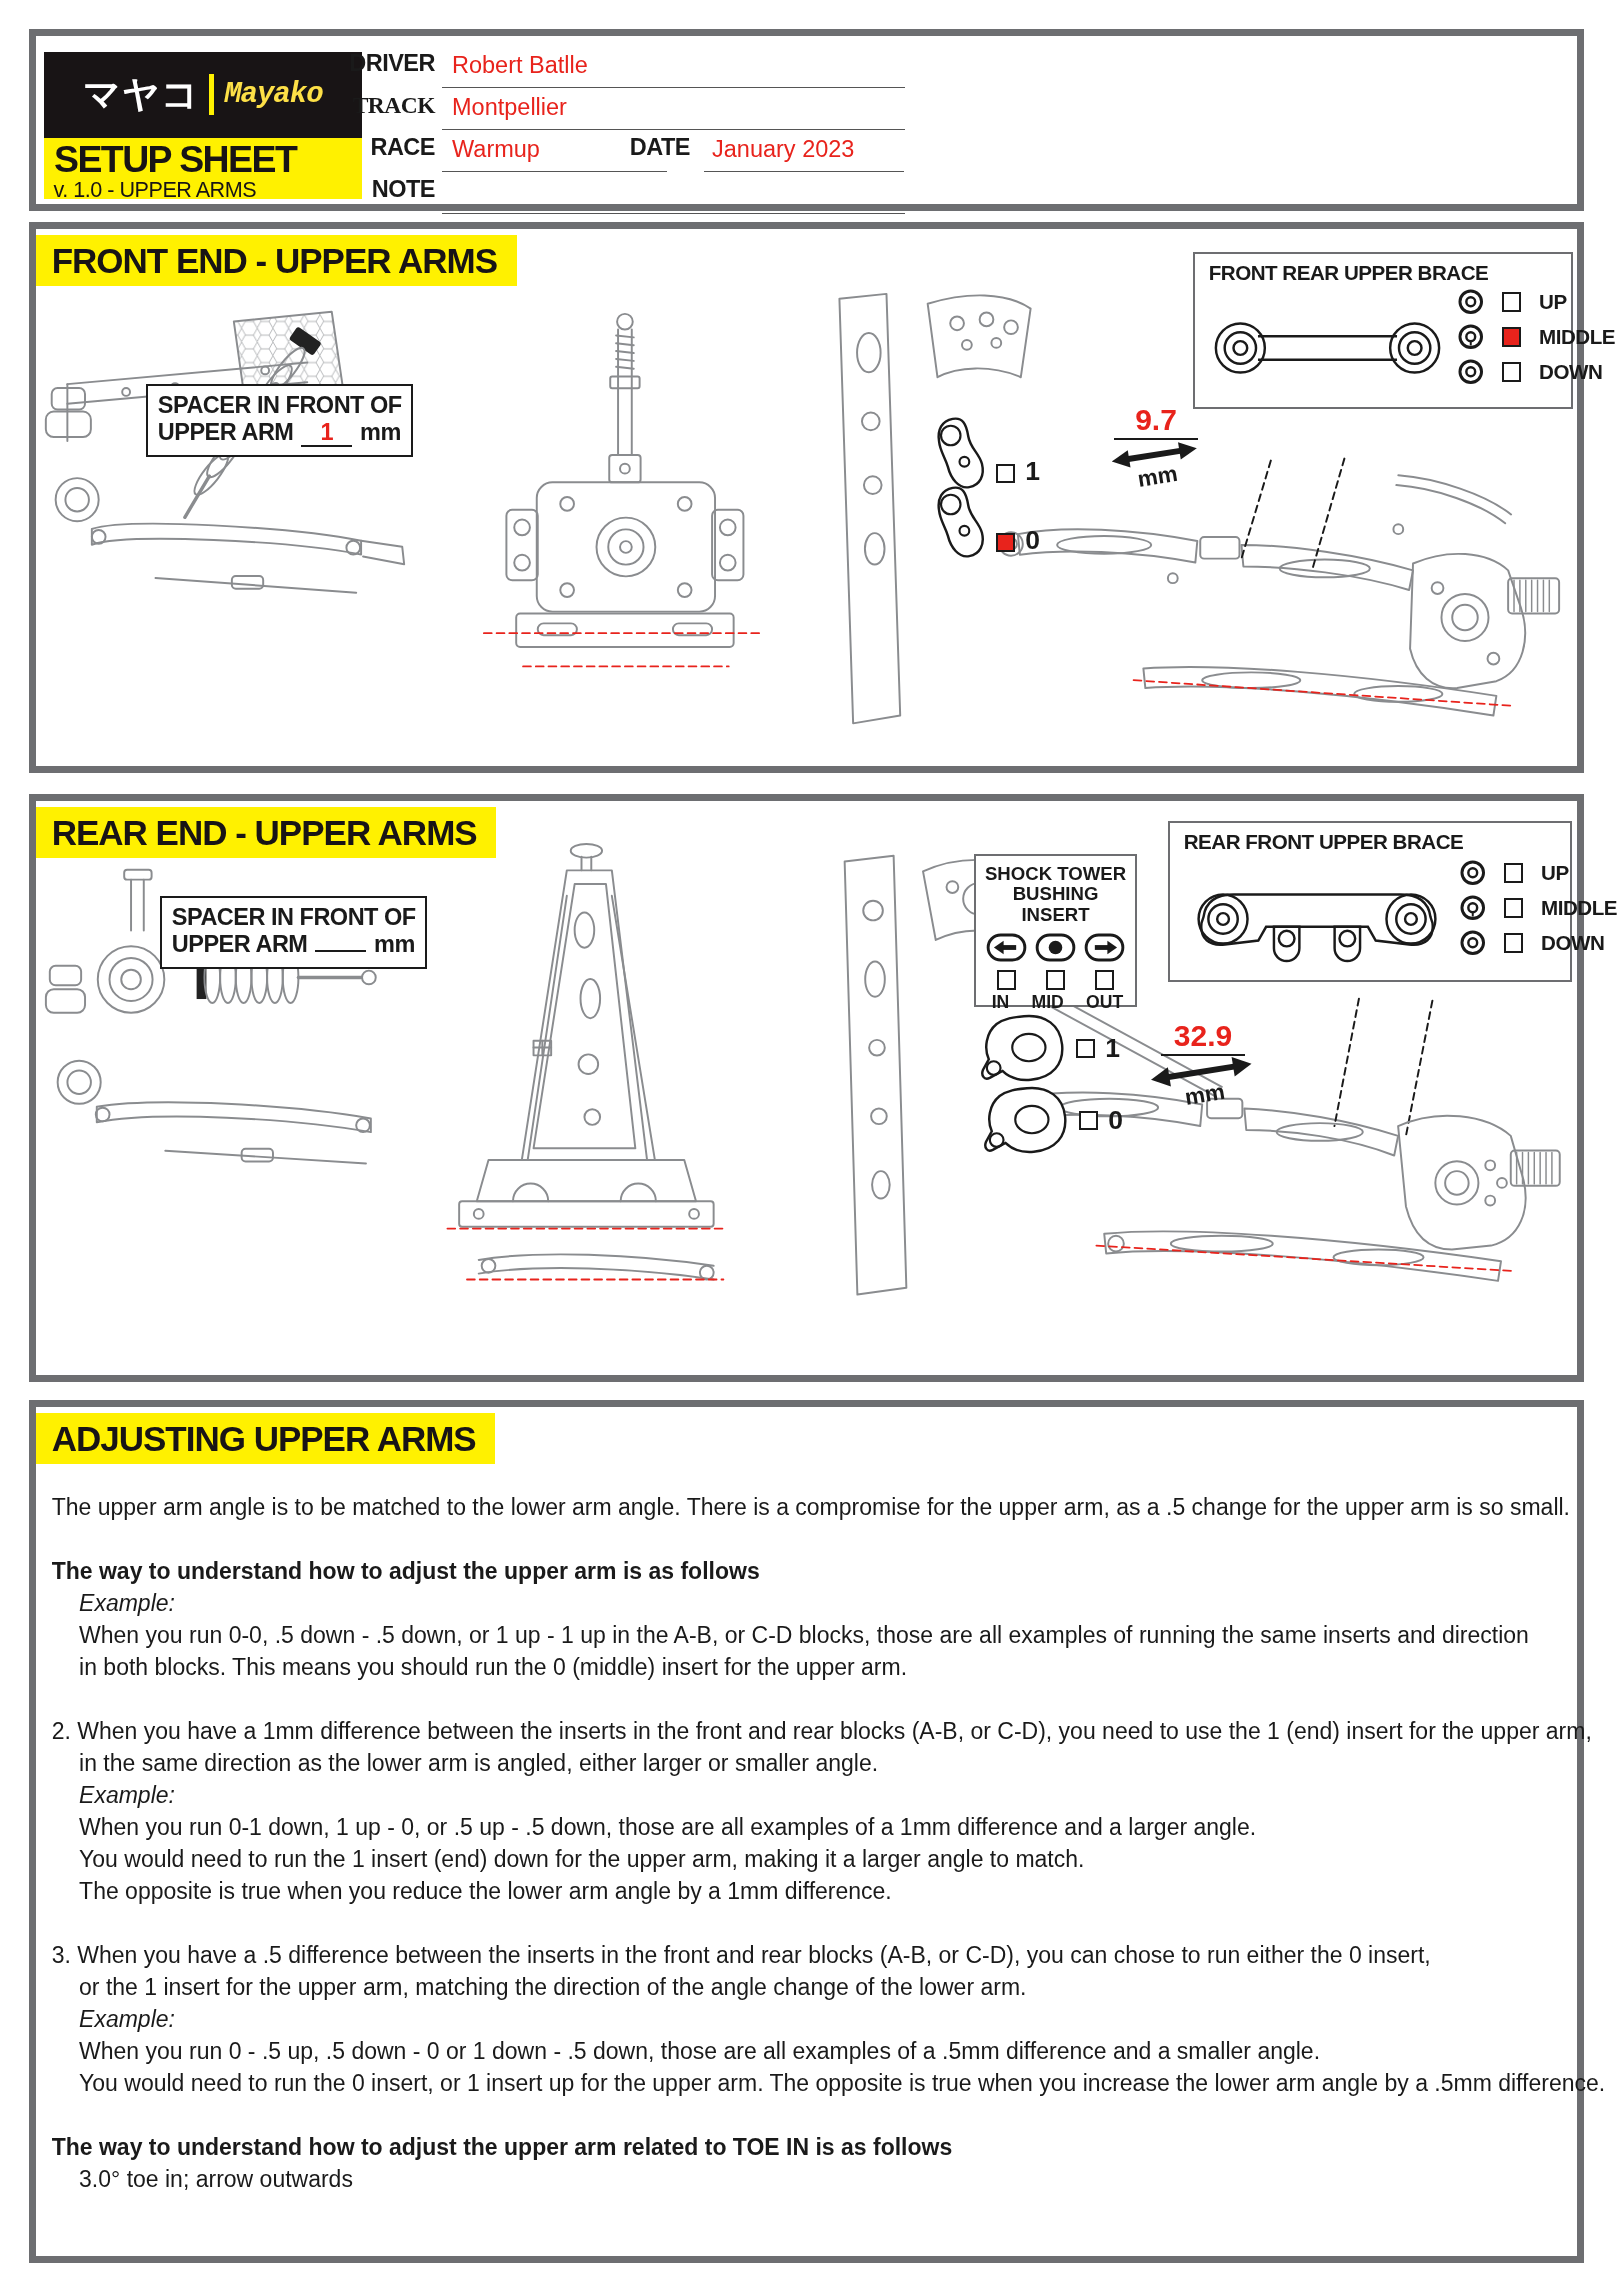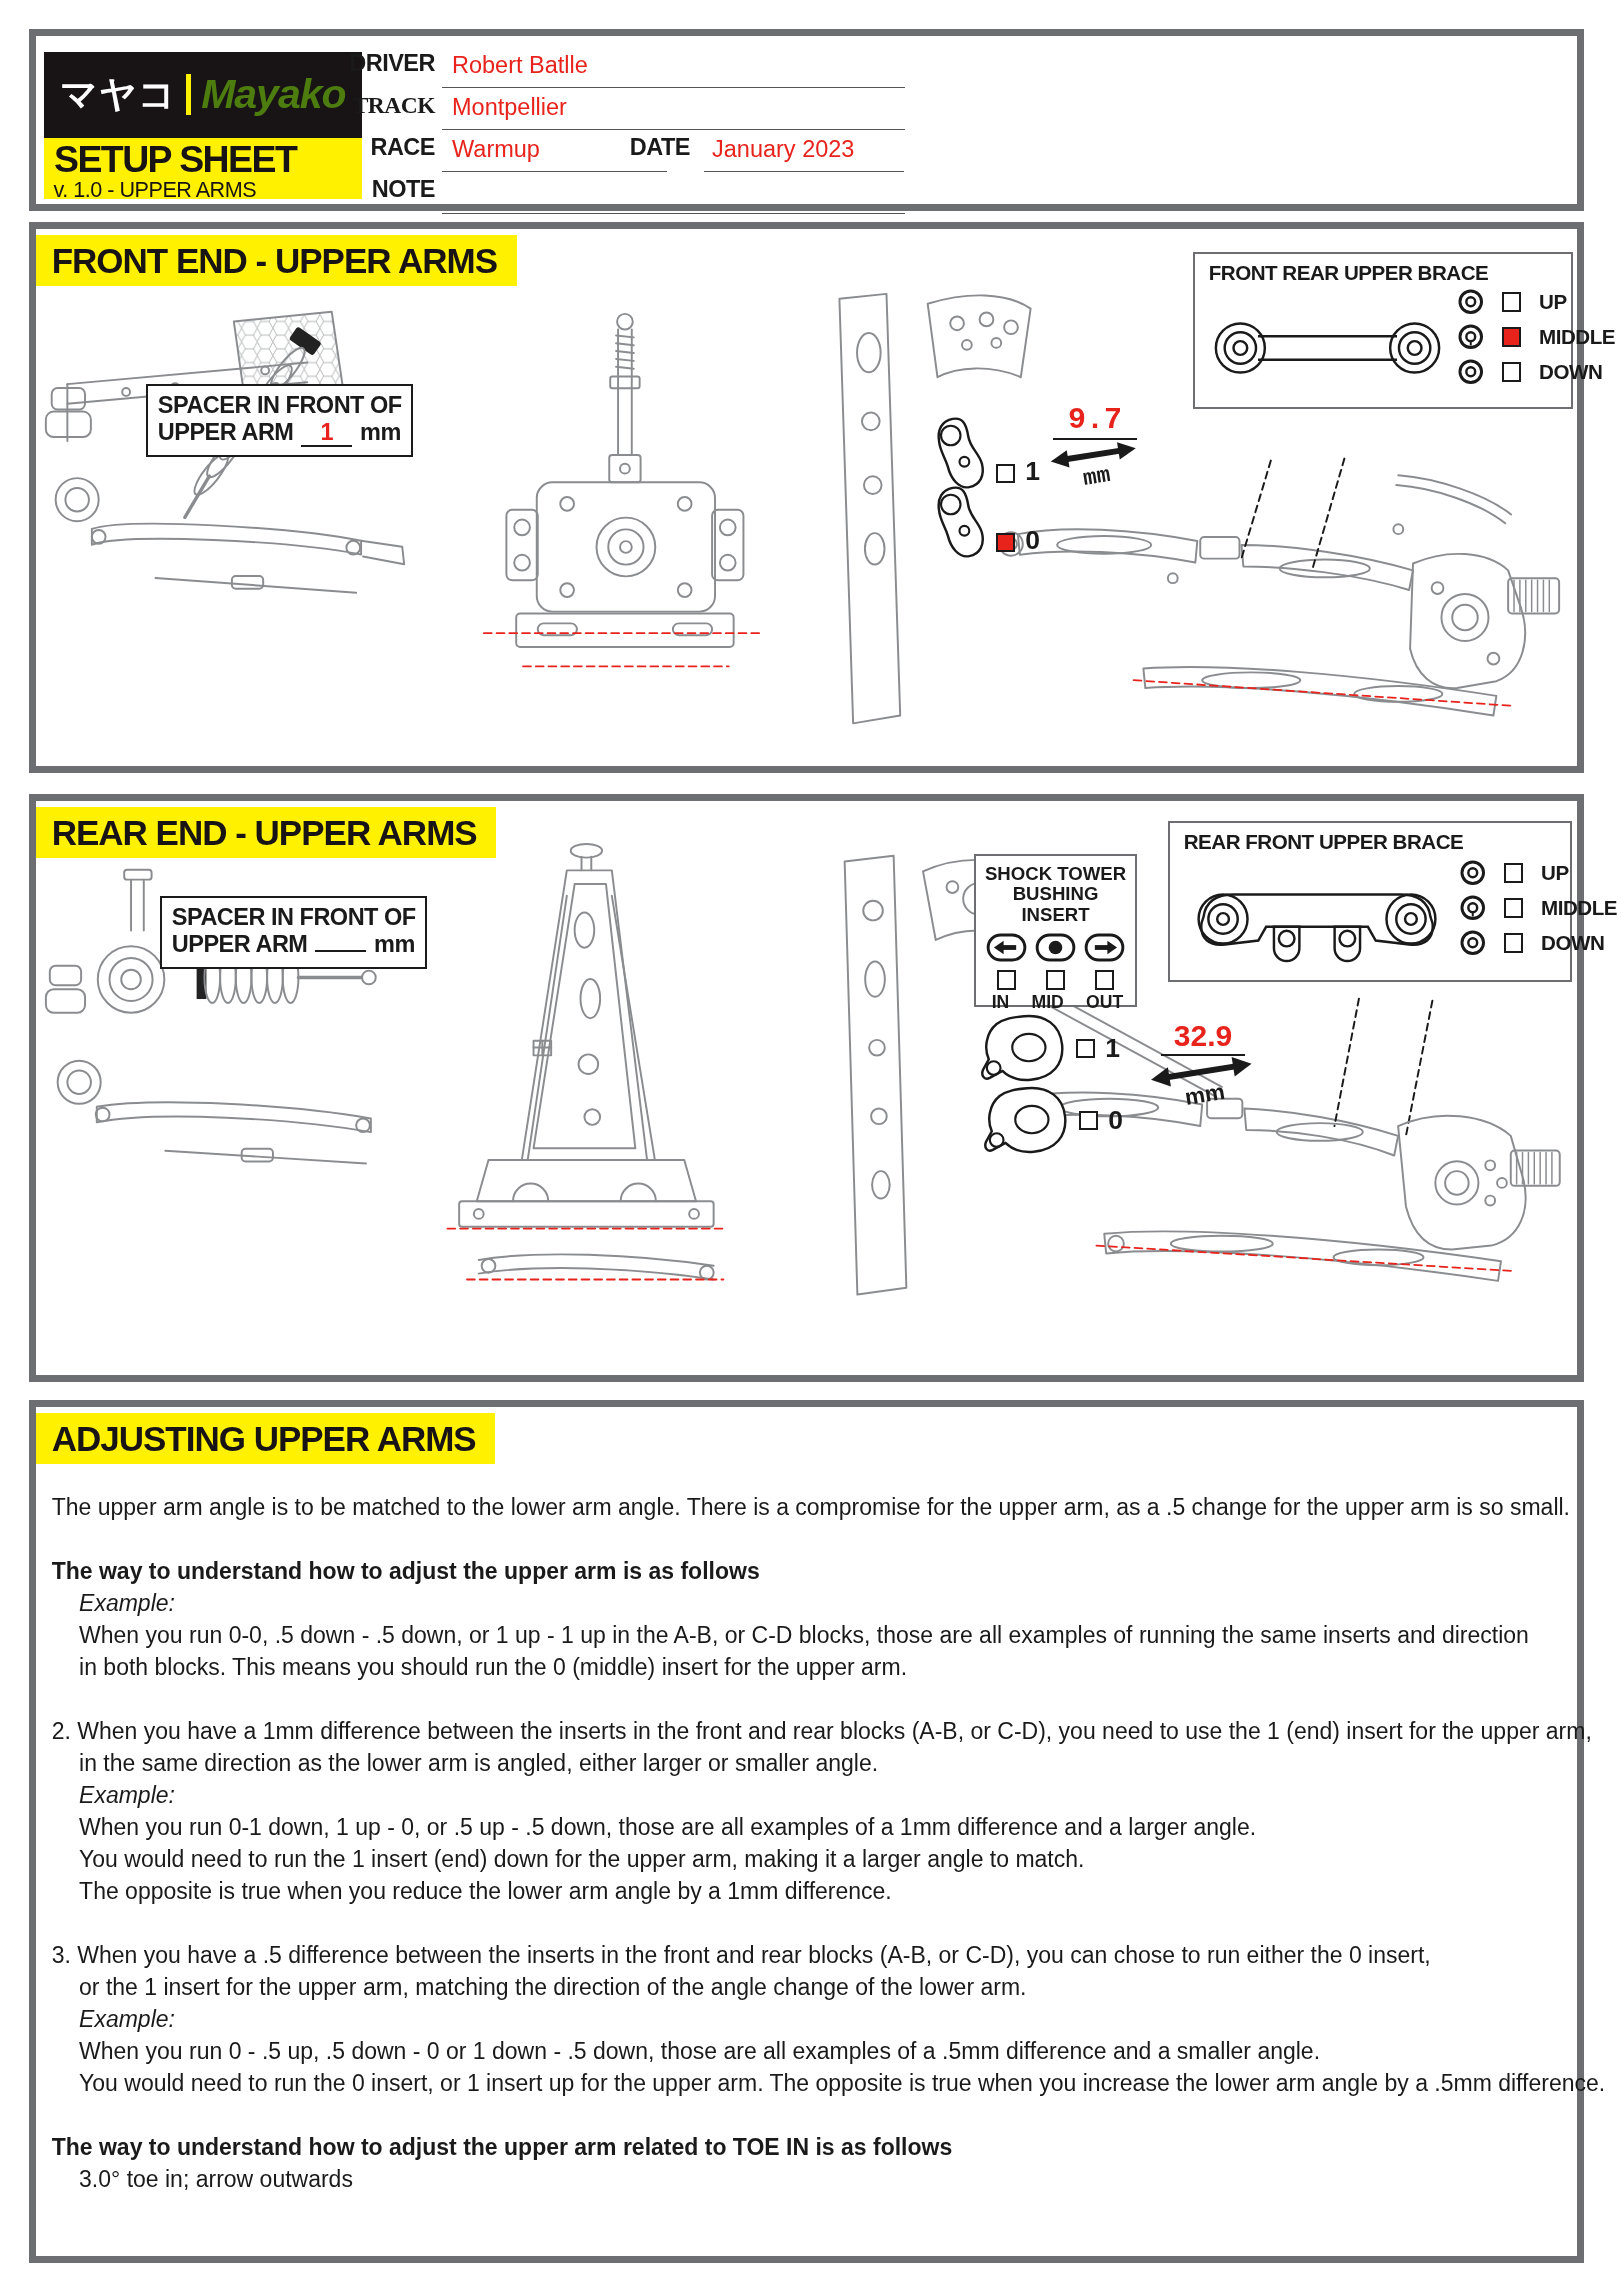--- a/index.html
+++ b/index.html
@@ -8,21 +8,21 @@
 
   .box { position:absolute; border:7.8px solid #6D6E71; background:#fff; }
   .abs { position:absolute; }
 
   
   #header-box { left:29px; top:29px; width:1555px; height:182px; }
   #logo-block { left:7.8px; top:15.7px; width:318px; height:147px; }
   #logo-black { position:absolute; left:0; top:0; width:100%; height:86px; background:#181415; display:flex; align-items:center; justify-content:center; gap:9.8px; }
   #logo-jp { color:#fff; font-size:37px; font-weight:bold; letter-spacing:1px; }
   #logo-sep { width:4.9px; height:41px; background:#FFF100; }
-  #logo-latin { color:#4d7c0f; font-size:41px; font-weight:bold; font-style:italic; letter-spacing:-1px; }
+  #logo-latin { color:#fde047; font-size:29px; font-weight:bold; font-style:italic; letter-spacing:-1px;font-family:Liberation Mono, monospace; }
   #logo-yellow { position:absolute; left:0; top:86px; width:100%; height:61px; background:#FFF100; padding:3.9px 0 0 9.8px; }
   #sheet-title { font-size:36px; font-weight:bold; letter-spacing:-1.5px; line-height:35px; color:#181415; transform:scaleX(1.04); transform-origin:left; }
   #sheet-subtitle { font-size:21.6px; font-weight:normal; letter-spacing:-0.5px; color:#181415; }
 
   .f-label { position:absolute; font-size:23.5px; font-weight:bold; letter-spacing:-0.5px; text-align:right; }
   .f-value { position:absolute; font-size:23.5px; color:#E8231C; }
   .f-line  { position:absolute; border-top:1.5px solid #555; height:0; }
 
   
   .title-bar { position:absolute; left:0; top:5.9px; height:51px; background:#FFF100; color:#181415;
@@ -229,21 +229,21 @@
   <div class="insert-row" style="left:899px; top:256px;">
     <svg width="51" height="76" viewBox="0 0 52 78">
       <path d="M18 3 C 7 5 2 14 4 26 C 5 36 10 42 13 52 C 16 64 24 75 35 73 C 46 71 51 61 48 49 C 45 38 36 33 34 21 C 32 8 28 1 18 3 Z" fill="#fff" stroke="#1a1a1a" stroke-width="2.5"></path>
       <circle cx="16" cy="20" r="10" fill="none" stroke="#1a1a1a" stroke-width="2.2"></circle>
       <circle cx="30" cy="47" r="5" fill="none" stroke="#1a1a1a" stroke-width="2.2"></circle>
     </svg>
     <span class="cb checked" style="margin-top:39px;"></span>
     <span class="insert-num" style="margin-top:35px;">0</span>
   </div>
 
-  <div class="meas" style="left:1000px; top:174px;font-family:Liberation Mono, monospace;">
+  <div class="meas" style="left:1061px; top:174px;">
     <div class="meas-val">9.7</div>
     <div class="meas-tilt">
       <svg width="90" height="25.5" viewBox="0 0 92 26" style="margin:0 auto;">
         <line x1="16" y1="13" x2="76" y2="13" stroke="#1a1a1a" stroke-width="6"></line>
         <polygon points="2,13 20,4 20,22" fill="#1a1a1a"></polygon>
         <polygon points="90,13 72,4 72,22" fill="#1a1a1a"></polygon>
       </svg>
       <div class="meas-unit">mm</div>
     </div>
   </div>

